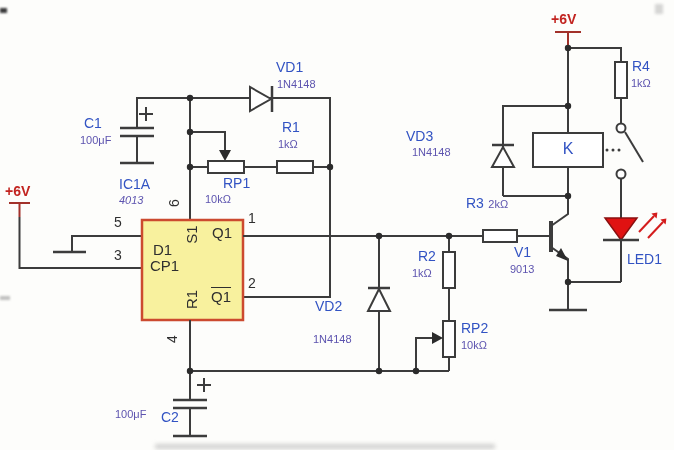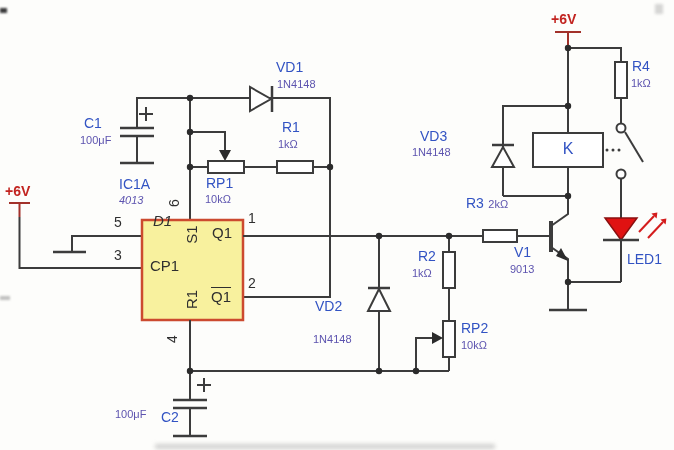--- a/index.html
+++ b/index.html
@@ -135,31 +135,31 @@
 
   <div class="lbl ref" style="left:119px;top:177px;">IC1A</div>
   <div class="lbl val" style="left:119px;top:195px;font-style:italic;">4013</div>
 
   <div class="lbl ref" style="left:276px;top:60px;">VD1</div>
   <div class="lbl val" style="left:277px;top:79px;">1N4148</div>
 
   <div class="lbl ref" style="left:282px;top:120px;">R1</div>
   <div class="lbl val" style="left:278px;top:139px;">1kΩ</div>
 
-  <div class="lbl ref" style="left:206px;top:176px;">RP1</div>
+  <div class="lbl ref" style="left:223px;top:176px;">RP1</div>
   <div class="lbl val" style="left:205px;top:194px;">10kΩ</div>
 
   <div class="lbl pin" style="left:114px;top:215px;">5</div>
   <div class="lbl pin" style="left:114px;top:248px;">3</div>
   <div class="lbl pin rot" style="left:170px;top:196px;">6</div>
   <div class="lbl pin rot" style="left:168px;top:332px;">4</div>
   <div class="lbl pin" style="left:248px;top:211px;">1</div>
   <div class="lbl pin" style="left:248px;top:276px;">2</div>
 
-  <div class="lbl icpin" style="left:153px;top:213px;font-style:italic;">D1</div>
+  <div class="lbl icpin" style="left:153px;top:242px;">D1</div>
   <div class="lbl icpin" style="left:150px;top:258px;">CP1</div>
   <div class="lbl icpin rot" style="left:182px;top:227px;">S1</div>
   <div class="lbl icpin rot" style="left:182px;top:292px;">R1</div>
   <div class="lbl icpin" style="left:212px;top:225px;">Q1</div>
   <div class="lbl icpin ovl" style="left:211px;top:289px;">Q1</div>
 
   <div class="lbl ref" style="left:315px;top:299px;">VD2</div>
   <div class="lbl val" style="left:313px;top:334px;">1N4148</div>
 
   <div class="lbl ref" style="left:418px;top:249px;">R2</div>
@@ -169,21 +169,21 @@
   <div class="lbl val" style="left:461px;top:340px;">10kΩ</div>
 
   <div class="lbl" style="left:466px;top:195px;text-align:right;">
     <span class="ref">R3</span>
     <span class="val">2kΩ</span>
   </div>
 
   <div class="lbl ref" style="left:514px;top:245px;">V1</div>
   <div class="lbl val" style="left:510px;top:264px;">9013</div>
 
-  <div class="lbl ref" style="left:420px;top:129px;text-align:center;">VD3</div>
+  <div class="lbl ref" style="left:406px;top:129px;text-align:center;">VD3</div>
   <div class="lbl val" style="left:412px;top:147px;">1N4148</div>
 
   <div class="lbl ref" style="left:632px;top:59px;">R4</div>
   <div class="lbl val" style="left:631px;top:78px;">1kΩ</div>
 
   <div class="lbl ref" style="left:533px;top:141px;width:70px;text-align:center;font-size:16px;">K</div>
 
   <div class="lbl ref" style="left:627px;top:252px;">LED1</div>
 
   <div class="lbl ref" style="left:117px;top:410px;margin-left:44px;">C2</div>

